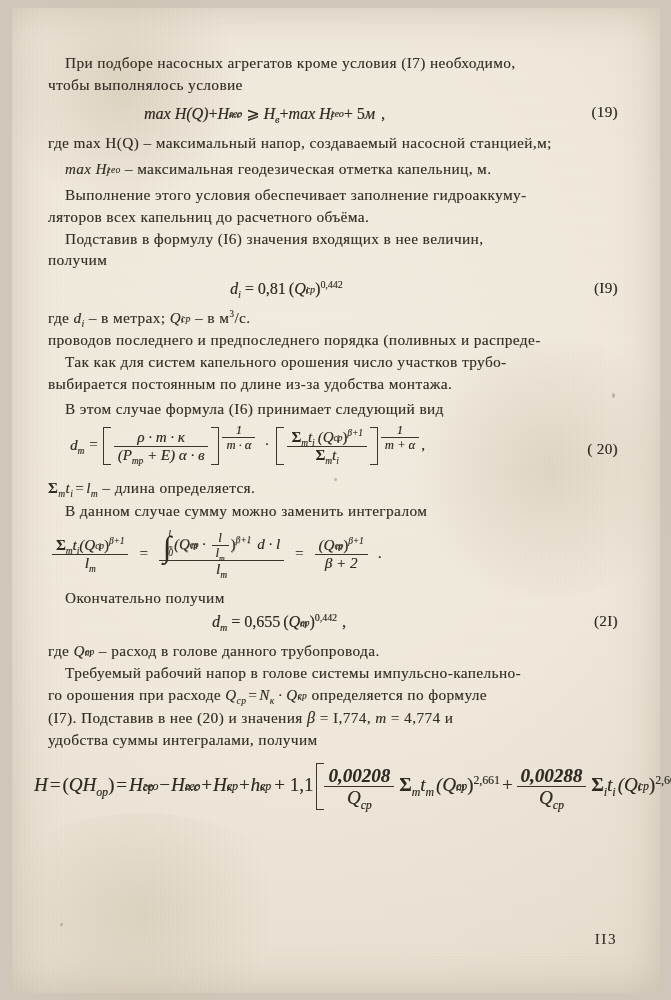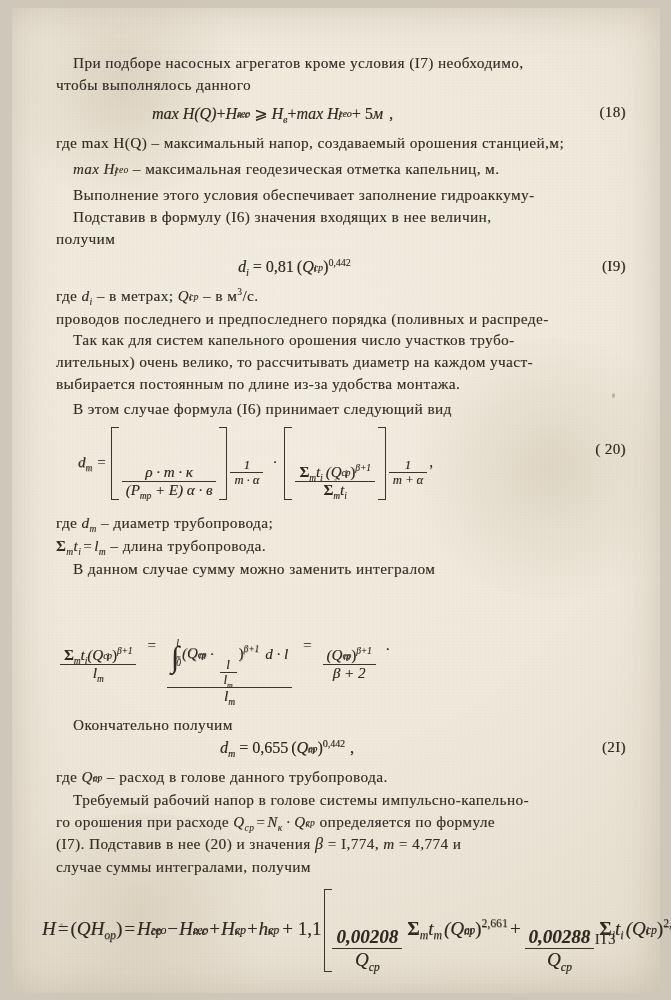--- a/index.html
+++ b/index.html
@@ -36,21 +36,21 @@
     position: absolute;
     inset: 0;
     pointer-events: none;
     opacity: .30;
     background-image:
       repeating-linear-gradient(0deg, rgba(120,105,80,.05) 0 1px, rgba(255,255,255,0) 1px 3px),
       repeating-linear-gradient(90deg, rgba(120,105,80,.04) 0 1px, rgba(255,255,255,0) 1px 4px);
   }
   #content {
     position: absolute;
-    left: 56px;
+    left: 48px;
     top: 52px;
     width: 570px;
     color: #2b2720;
   }
   
   .ln {
     font-family: "Liberation Serif", serif;
     font-size: 15.2px;
     line-height: 21.6px;
     letter-spacing: 0.45px;
@@ -91,21 +91,21 @@
   sup.it, sub.it { font-style: italic; }
 
   
   .frac {
     display: inline-block;
     vertical-align: middle;
     text-align: center;
     line-height: 1.12;
     margin: 0 2px;
   }
-  .frac > .num { display: block; padding: 0 4px; margin-top: 35px; }
+  .frac > .num { display: block; padding: 0 4px; }
   .frac > .den {
     display: block;
     padding: 0 4px;
     border-top: 1.3px solid #3a342b;
   }
   .sfrac { font-size: 12.5px; }
 
   
   .brk {
     display: inline-block;
@@ -183,83 +183,80 @@
     <div class="blotch" style="left:-30px;bottom:-20px;width:320px;height:200px;background:radial-gradient(circle,rgba(186,174,148,.30),rgba(186,174,148,0) 70%);"></div>
     <div class="speck" style="left:600px;top:385px;width:3px;height:5px;"></div>
     <div class="speck" style="left:322px;top:470px;width:3px;height:3px;"></div>
     <div class="speck" style="left:48px;top:915px;width:3px;height:3px;"></div>
     <div id="grain"></div>
   </div>
 
   <div id="content">
 
     <div class="ln para">    При подборе насосных агрегатов кроме условия (I7) необходимо,</div>
-    <div class="ln para">чтобы выполнялось данного</div>
+    <div class="ln para">чтобы выполнялось условие</div>
 
     <div class="gap-m"></div>
 
     <div class="mathline eqrow" style="padding-left:96px;">
       <span class="mi">max</span><span> </span><span class="mi">H</span><span class="mi">(Q)</span><span class="up">+</span><span class="mi">H</span><span style="display:inline-block;vertical-align:baseline;position:relative;top:0;"><sup class="it" style="display:block;position:relative;top:-2px;">гео</sup><sub class="it" style="display:block;position:relative;top:-1px;">н.с</sub></span><span>&nbsp;</span><span class="up">⩾</span><span>&nbsp;</span><span class="mi">H</span><sub class="it">в</sub><span class="up">+</span><span class="mi">max</span><span> </span><span class="mi">H</span><span style="display:inline-block;"><sup class="it" style="display:block;position:relative;top:-2px;">гео</sup><sub class="it" style="display:block;position:relative;top:-1px;">j</sub></span><span class="up">+ 5</span><span class="mi">м</span><span class="up" style="padding-left:6px;">,</span>
-      <span class="eqno">(18)</span>
-    </div>
-
-    <div class="gap-m"></div>
-
-    <div class="ln para">где max H(Q) – максимальный напор, создаваемый орошения станцией,м;</div>
+      <span class="eqno">(19)</span>
+    </div>
+
+    <div class="gap-m"></div>
+
+    <div class="ln para">где max H(Q) – максимальный напор, создаваемый насосной станцией,м;</div>
 
     <div class="gap-s"></div>
 
     <div class="ln para" style="white-space:normal;">
       <span>&nbsp;&nbsp;&nbsp;&nbsp;</span><span class="mi" style="font-size:15px;">max H</span><span style="display:inline-block;"><sup class="it" style="display:block;position:relative;top:-1px;">гео</sup><sub class="it" style="display:block;">j</sub></span><span> – максимальная геодезическая отметка капельниц, м.</span>
     </div>
 
     <div class="gap-s"></div>
 
     <div class="ln para">    Выполнение этого условия обеспечивает заполнение гидроакку­му-</div>
+    <div class="ln para">ляторов всех капельниц до расчетного объёма.</div>
     <div class="ln para">    Подставив в формулу (I6) значения входящих в нее величин,</div>
     <div class="ln para">получим</div>
 
     <div class="gap-m"></div>
 
     <div class="mathline eqrow" style="padding-left:182px;">
       <span class="mi">d</span><sub class="it">i</sub><span class="up" style="padding:0 4px;">=</span><span class="up">0,81</span><span class="up" style="padding-left:3px;">(</span><span class="mi">Q</span><span style="display:inline-block;"><sup class="it" style="display:block;position:relative;top:-1px;">ср</sup><sub class="it" style="display:block;">i</sub></span><span class="up">)</span><sup>0,442</sup>
       <span class="eqno">(I9)</span>
     </div>
 
     <div class="gap-m"></div>
 
     <div class="ln para" style="white-space:normal;">
       <span>где  </span><span class="mi" style="font-size:15px;">d</span><sub class="it">i</sub><span> – в метрах;   </span><span class="mi" style="font-size:15px;">Q</span><span style="display:inline-block;"><sup class="it" style="display:block;position:relative;top:-1px;">ср</sup><sub class="it" style="display:block;">i</sub></span><span> – в м</span><sup>3</sup><span>/с.</span>
     </div>
 
     <div class="ln para">проводов последнего и предпоследнего порядка (поливных и распреде-</div>
     <div class="ln para">    Так как для систем капельного орошения число участков трубо-</div>
-    <div class="ln para">лительных) очень велико, то рассчитывать диаметр на каждом участ-</div>
     <div class="ln para">выбирается постоянным по длине из-за удобства монтажа.</div>
 
     <div class="gap-s"></div>
 
     <div class="ln para">    В этом случае формула (I6) принимает следующий вид</div>
 
     <div class="gap-m"></div>
 
     <div class="mathline eqrow" style="padding-left:22px;font-size:15px;">
       <span class="mi">d</span><sub class="it">т</sub><span class="up" style="padding:0 5px;">=</span><span class="brk"><span class="frac"><span class="num">ρ · m · к</span><span class="den"><span>(Р</span><sub class="it">тр</sub><span> + Е) α · в</span></span></span></span><span class="pow"><span class="frac sfrac"><span class="num">1</span><span class="den">m · α</span></span></span><span class="up" style="padding:0 7px;">·</span><span class="brk"><span class="frac"><span class="num"><span class="sigma">Σ</span><sub class="it">т</sub><span class="mi">t</span><sub class="it">i</sub><span class="mi" style="padding-left:3px;">(Q</span><span style="display:inline-block;"><sup class="it" style="display:block;position:relative;top:-1px;">ср</sup><sub class="it" style="display:block;">i</sub></span><span class="up">)</span><sup class="it">β+1</sup></span><span class="den"><span class="sigma">Σ</span><sub class="it">т</sub><span class="mi">t</span><sub class="it">i</sub></span></span></span><span class="pow"><span class="frac sfrac"><span class="num">1</span><span class="den">m + α</span></span></span><span class="up">,</span>
       <span class="eqno" style="top:12px;">( 20)</span>
     </div>
 
     <div class="gap-l"></div>
 
-    <div class="ln para" style="white-space:normal;">
-      <span>где  </span><span class="mi" style="font-size:15px;">d</span><sub class="it">т</sub><span> – диаметр трубопровода;</span>
-    </div>
-
-
-    <div class="ln para" style="white-space:normal;">
-      <span class="sigma" style="font-size:15px;">Σ</span><sub class="it">т</sub><span class="mi" style="font-size:15px;">t</span><sub class="it">i</sub><span class="up" style="padding:0 2px;">=</span><span class="mi" style="font-size:15px;">l</span><sub class="it">т</sub><span> – длина трубопровода.</span>
+
+
+    <div class="ln para" style="white-space:normal;">
+      <span class="sigma" style="font-size:15px;">Σ</span><sub class="it">т</sub><span class="mi" style="font-size:15px;">t</span><sub class="it">i</sub><span class="up" style="padding:0 2px;">=</span><span class="mi" style="font-size:15px;">l</span><sub class="it">т</sub><span> – длина определяется.</span>
     </div>
 
     <div class="ln para">    В данном случае сумму можно заменить интегралом</div>
 
     <div class="gap-m"></div>
 
     <div class="mathline eqrow" style="padding-left:2px;font-size:15px;">
       <span class="frac"><span class="num"><span class="sigma">Σ</span><sub class="it">т</sub><span class="mi">t</span><sub class="it">i</sub><span class="mi">(Q</span><span style="display:inline-block;"><sup class="it" style="display:block;position:relative;top:-1px;">ср</sup><sub class="it" style="display:block;">i</sub></span><span class="up">)</span><sup class="it">β+1</sup></span><span class="den"><span class="mi">l</span><sub class="it">т</sub></span></span><span class="up" style="padding:0 9px;">=</span><span class="frac"><span class="num"><span class="integral">∫</span><span class="ilim"><span><span class="mi">l</span><sub class="it">т</sub></span><span>0</span></span><span class="mi">(Q</span><span style="display:inline-block;"><sup class="it" style="display:block;position:relative;top:-1px;">ср</sup><sub class="it" style="display:block;">т</sub></span><span class="up" style="padding:0 3px;">·</span><span class="frac sfrac"><span class="num mi">l</span><span class="den"><span class="mi">l</span><sub class="it">т</sub></span></span><span class="up">)</span><sup class="it">β+1</sup><span class="mi" style="padding-left:6px;">d · l</span></span><span class="den"><span class="mi">l</span><sub class="it">т</sub></span></span><span class="up" style="padding:0 9px;">=</span><span class="frac"><span class="num"><span class="mi">(Q</span><span style="display:inline-block;"><sup class="it" style="display:block;position:relative;top:-1px;">ср</sup><sub class="it" style="display:block;">т</sub></span><span class="up">)</span><sup class="it">β+1</sup></span><span class="den mi">β + 2</span></span><span class="up" style="padding-left:8px;">.</span>
     </div>
 
@@ -283,21 +280,21 @@
     <div class="ln para">    Требуемый рабочий напор в голове системы импульсно-капельно-</div>
 
     <div class="ln para" style="white-space:normal;">
       <span>го орошения при расходе  </span><span class="mi" style="font-size:15px;">Q</span><sub class="it">ср</sub><span class="up" style="padding:0 2px;">=</span><span class="mi" style="font-size:15px;">N</span><sub class="it">к</sub><span class="up" style="padding:0 3px;">·</span><span class="mi" style="font-size:15px;">Q</span><span style="display:inline-block;"><sup class="it" style="display:block;position:relative;top:-1px;">ср</sup><sub class="it" style="display:block;">к</sub></span><span>   определяется по формуле</span>
     </div>
 
     <div class="ln para" style="white-space:normal;">
       <span>(I7). Подставив в нее (20) и значения   </span><span class="mi" style="font-size:16px;">β</span><span> = I,774,    </span><span class="mi" style="font-size:15px;">m</span><span> = 4,774 и</span>
     </div>
 
-    <div class="ln para">случае суммы интегралами, получим</div>
+    <div class="ln para">удобства суммы интегралами, получим</div>
 
     <div class="gap-l"></div>
 
     <div class="mathline eqrow" style="padding-left:0px;font-size:19px;margin-left:-14px;">
       <span class="mi">Н</span><span class="up" style="padding:0 2px;">=</span><span class="up">(</span><span class="mi">QH</span><sub class="it">ор</sub><span class="up">)</span><span class="up" style="padding:0 2px;">=</span><span class="mi">H</span><span style="display:inline-block;"><sup class="it" style="display:block;position:relative;top:-1px;">гео</sup><sub class="it" style="display:block;">ср</sub></span><span class="up" style="padding:0 1px;">−</span><span class="mi">H</span><span style="display:inline-block;"><sup class="it" style="display:block;position:relative;top:-1px;">гео</sup><sub class="it" style="display:block;">н.с</sub></span><span class="up" style="padding:0 1px;">+</span><span class="mi">H</span><span style="display:inline-block;"><sup class="it" style="display:block;position:relative;top:-1px;">ср</sup><sub class="it" style="display:block;">к</sub></span><span class="up" style="padding:0 1px;">+</span><span class="mi">h</span><span style="display:inline-block;"><sup class="it" style="display:block;position:relative;top:-1px;">ср</sup><sub class="it" style="display:block;">к</sub></span><span class="up" style="padding:0 3px;">+ 1,1</span><span class="brk" style="padding:0 6px;"><span class="frac"><span class="num bold">0,00208</span><span class="den"><span class="mi">Q</span><sub class="it">ср</sub></span></span><span class="sigma" style="padding-left:3px;">Σ</span><sub class="it">т</sub><span class="mi">t</span><sub class="it">т</sub><span class="mi" style="padding-left:2px;">(Q</span><span style="display:inline-block;"><sup class="it" style="display:block;position:relative;top:-1px;">ср</sup><sub class="it" style="display:block;">т</sub></span><span class="up">)</span><sup>2,661</sup><span class="up" style="padding:0 2px;">+</span><span class="frac"><span class="num bold">0,00288</span><span class="den"><span class="mi">Q</span><sub class="it">ср</sub></span></span><span class="sigma" style="padding-left:3px;">Σ</span><sub class="it">i</sub><span class="mi">t</span><sub class="it">i</sub><span class="mi" style="padding-left:2px;">(Q</span><span style="display:inline-block;"><sup class="it" style="display:block;position:relative;top:-1px;">ср</sup><sub class="it" style="display:block;">i</sub></span><span class="up">)</span><sup>2,661</sup></span><span class="up">,</span>
     </div>
 
   </div>
 
   <div id="pagenum">II3</div>

